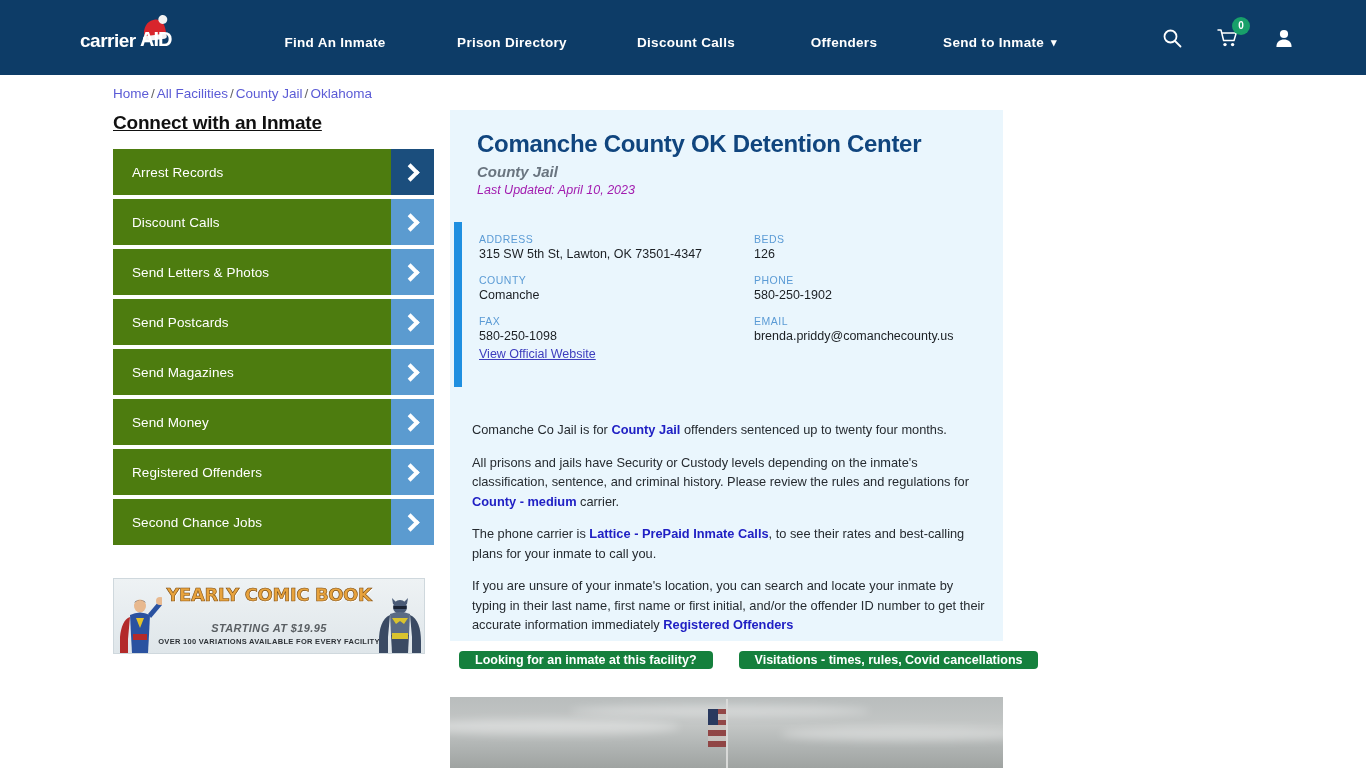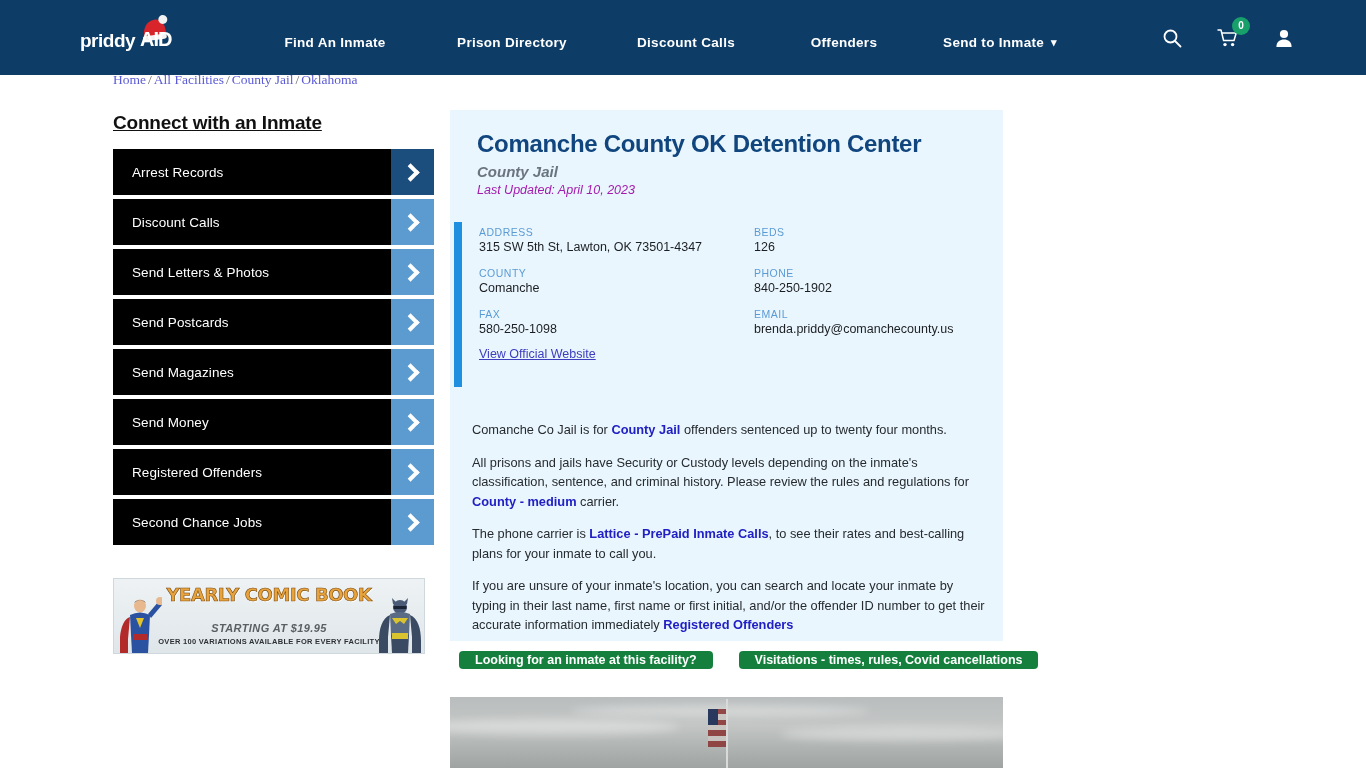--- a/index.html
+++ b/index.html
@@ -73,35 +73,35 @@
   .cart-badge {
     position: absolute; top: -9px; right: -10px;
     min-width: 18px; height: 18px; border-radius: 50%;
     background: #18a06a; color: #fff; font-size: 10px;
     font-weight: bold; display: flex; align-items: center;
     justify-content: center; padding: 0 4px;
   }
 
   
   .breadcrumb {
-    position: absolute; left: 113px; top: 72px;
-    font-size: 13.5px; color: #333; white-space: nowrap; font-family: Liberation Serif, serif;
+    position: absolute; left: 113px; top: 86px;
+    font-size: 13.5px; color: #333; white-space: nowrap;
   }
   .breadcrumb a { color: #5b5bd6; text-decoration: none; cursor: pointer; }
   .breadcrumb .sep { color: #666; padding: 0 2px; }
 
   
   .sidebar { position: absolute; left: 113px; top: 112px; width: 321px; }
   .sidebar-title {
     font-size: 19px; font-weight: bold; color: #111;
     text-decoration: underline; margin: 0 0 15px 0; letter-spacing: -0.2px;
   }
   .side-item {
     position: relative; height: 46px; margin-bottom: 4px;
-    background: #000000; display: flex; align-items: center;
+    background: #4d7c0f; display: flex; align-items: center;
     cursor: pointer; overflow: hidden;
   }
   .side-item-label {
     color: #ffffff; font-size: 13.5px; padding-left: 19px;
     letter-spacing: 0.1px;
   }
   .side-arrow {
     position: absolute; right: 0; top: 0; width: 43px; height: 46px;
     background: #5b9bd0; display: flex; align-items: center;
     justify-content: center;
@@ -174,21 +174,21 @@
     background: #1f8fe0;
   }
   .info-grid {
     position: absolute; left: 29px; top: 0;
     width: 500px;
     display: grid; grid-template-columns: 275px 1fr;
     grid-auto-rows: 41px; row-gap: 0;
   }
   .info-label {
     font-size: 10.5px; color: #5b9bd5; letter-spacing: 0.5px;
-    margin: 4px 0 2px 0;
+    margin: 11px 0 2px 0;
   }
   .info-value { font-size: 12.5px; color: #1b1f23; margin: 0; }
   .official-link {
     position: absolute; left: 29px; top: 125px;
     font-size: 12.5px; color: #3d3dbe; text-decoration: underline;
     cursor: pointer;
   }
 
   .desc {
     position: absolute; left: 22px; top: 310px; width: 513px;
@@ -246,21 +246,21 @@
     position: absolute; left: 258px; top: 12px;
     width: 10px; height: 16px; background: #29395e;
   }
 </style>
 </head>
 <body>
 
 <div class="topnav">
 
   <div class="logo-wrap">
-    <span class="logo-text">priddy</span>
+    <span class="logo-text">carrier</span>
     <span class="santa-hat"></span>
     <span class="logo-aid">AID</span>
   </div>
 
   <div class="nav-links">
     <div class="nav-slot" style="width:170px">
       <span class="nav-link">Find An Inmate</span>
     </div>
     <div class="nav-slot" style="width:184px">
       <span class="nav-link">Prison Directory</span>
@@ -404,21 +404,21 @@
       <div>
         <div class="info-label">BEDS</div>
         <div class="info-value">126</div>
       </div>
       <div>
         <div class="info-label">COUNTY</div>
         <div class="info-value">Comanche</div>
       </div>
       <div>
         <div class="info-label">PHONE</div>
-        <div class="info-value">840-250-1902</div>
+        <div class="info-value">580-250-1902</div>
       </div>
       <div>
         <div class="info-label">FAX</div>
         <div class="info-value">580-250-1098</div>
       </div>
       <div>
         <div class="info-label">EMAIL</div>
         <div class="info-value">brenda.priddy@comanchecounty.us</div>
       </div>
     </div>

